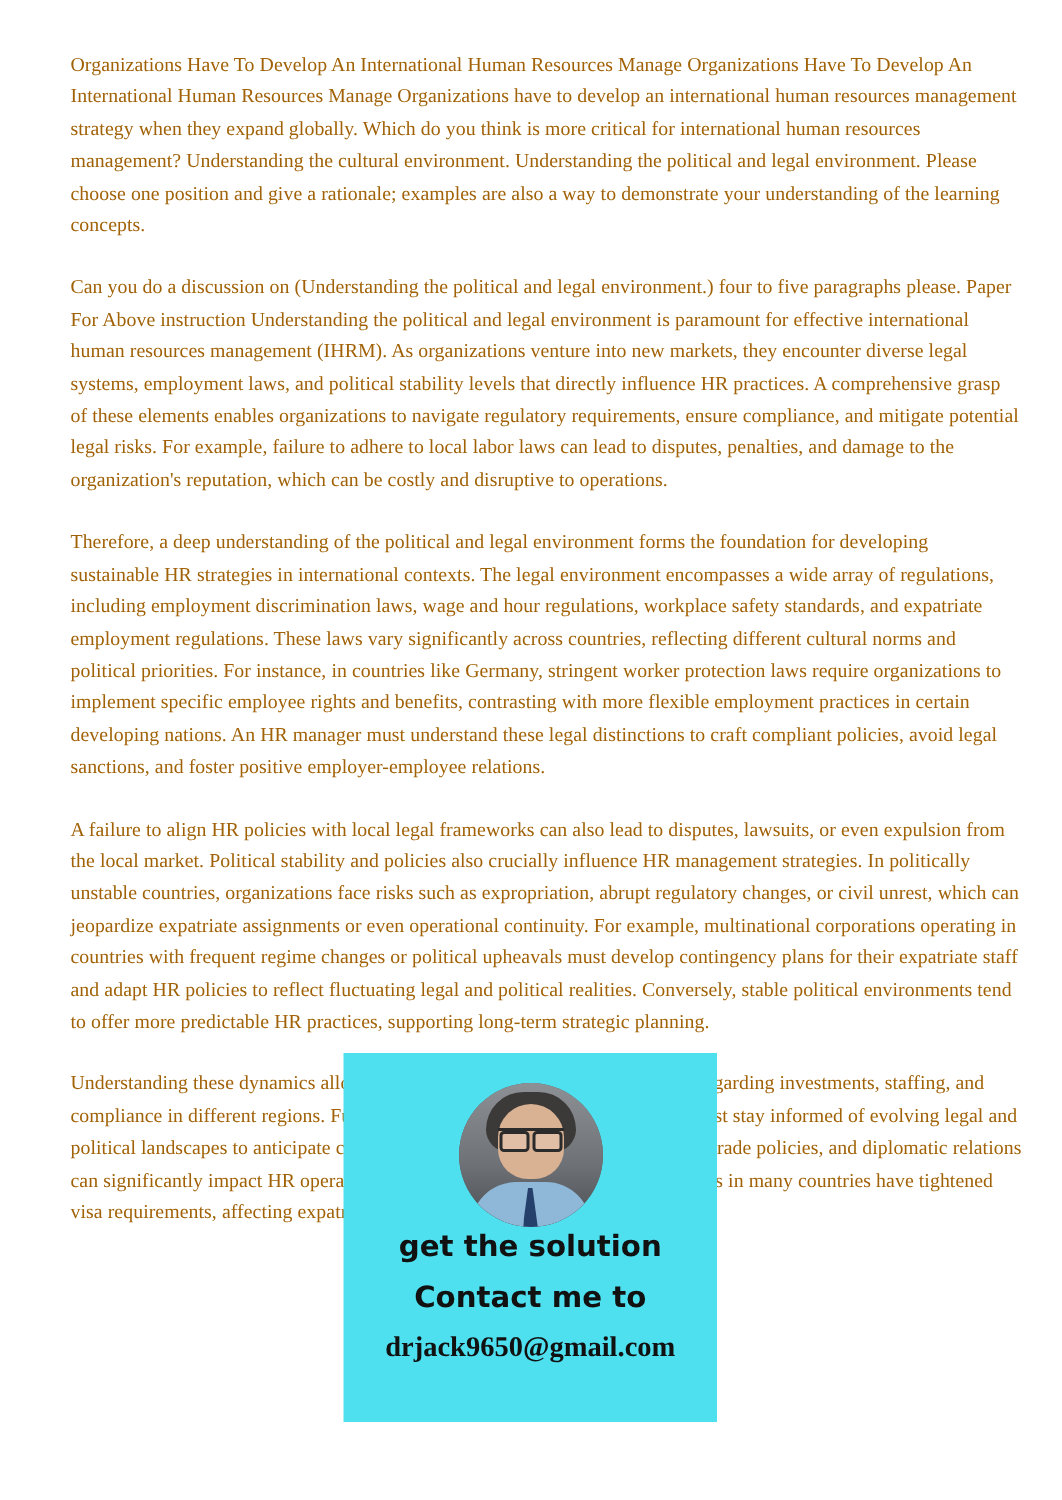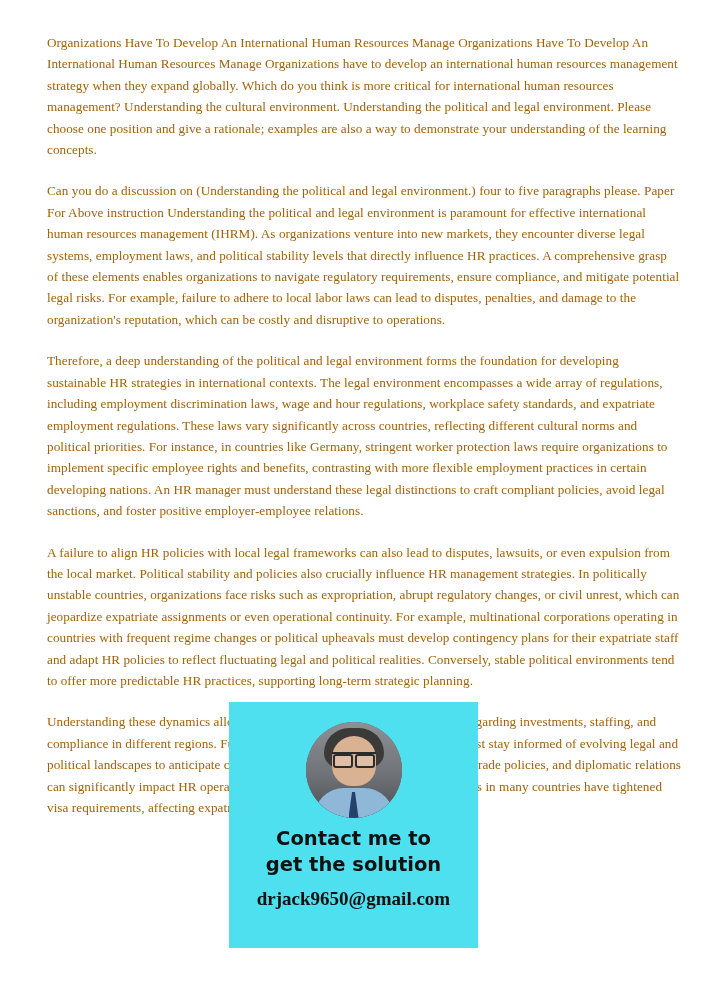--- a/index.html
+++ b/index.html
@@ -166,18 +166,18 @@
 
   <div class="contact-card">
     <div class="avatar">
       <div class="bg"></div>
       <div class="hair"></div>
       <div class="face"></div>
       <div class="glasses"></div>
       <div class="shirt"></div>
       <div class="tie"></div>
     </div>
+    <div class="contact-line second">get the solution</div>
     <div class="contact-line">Contact me to</div>
-    <div class="contact-line second">get the solution</div>
     <div class="contact-email">drjack9650@gmail.com</div>
   </div>
 
 </div>
 
 </body></html>

